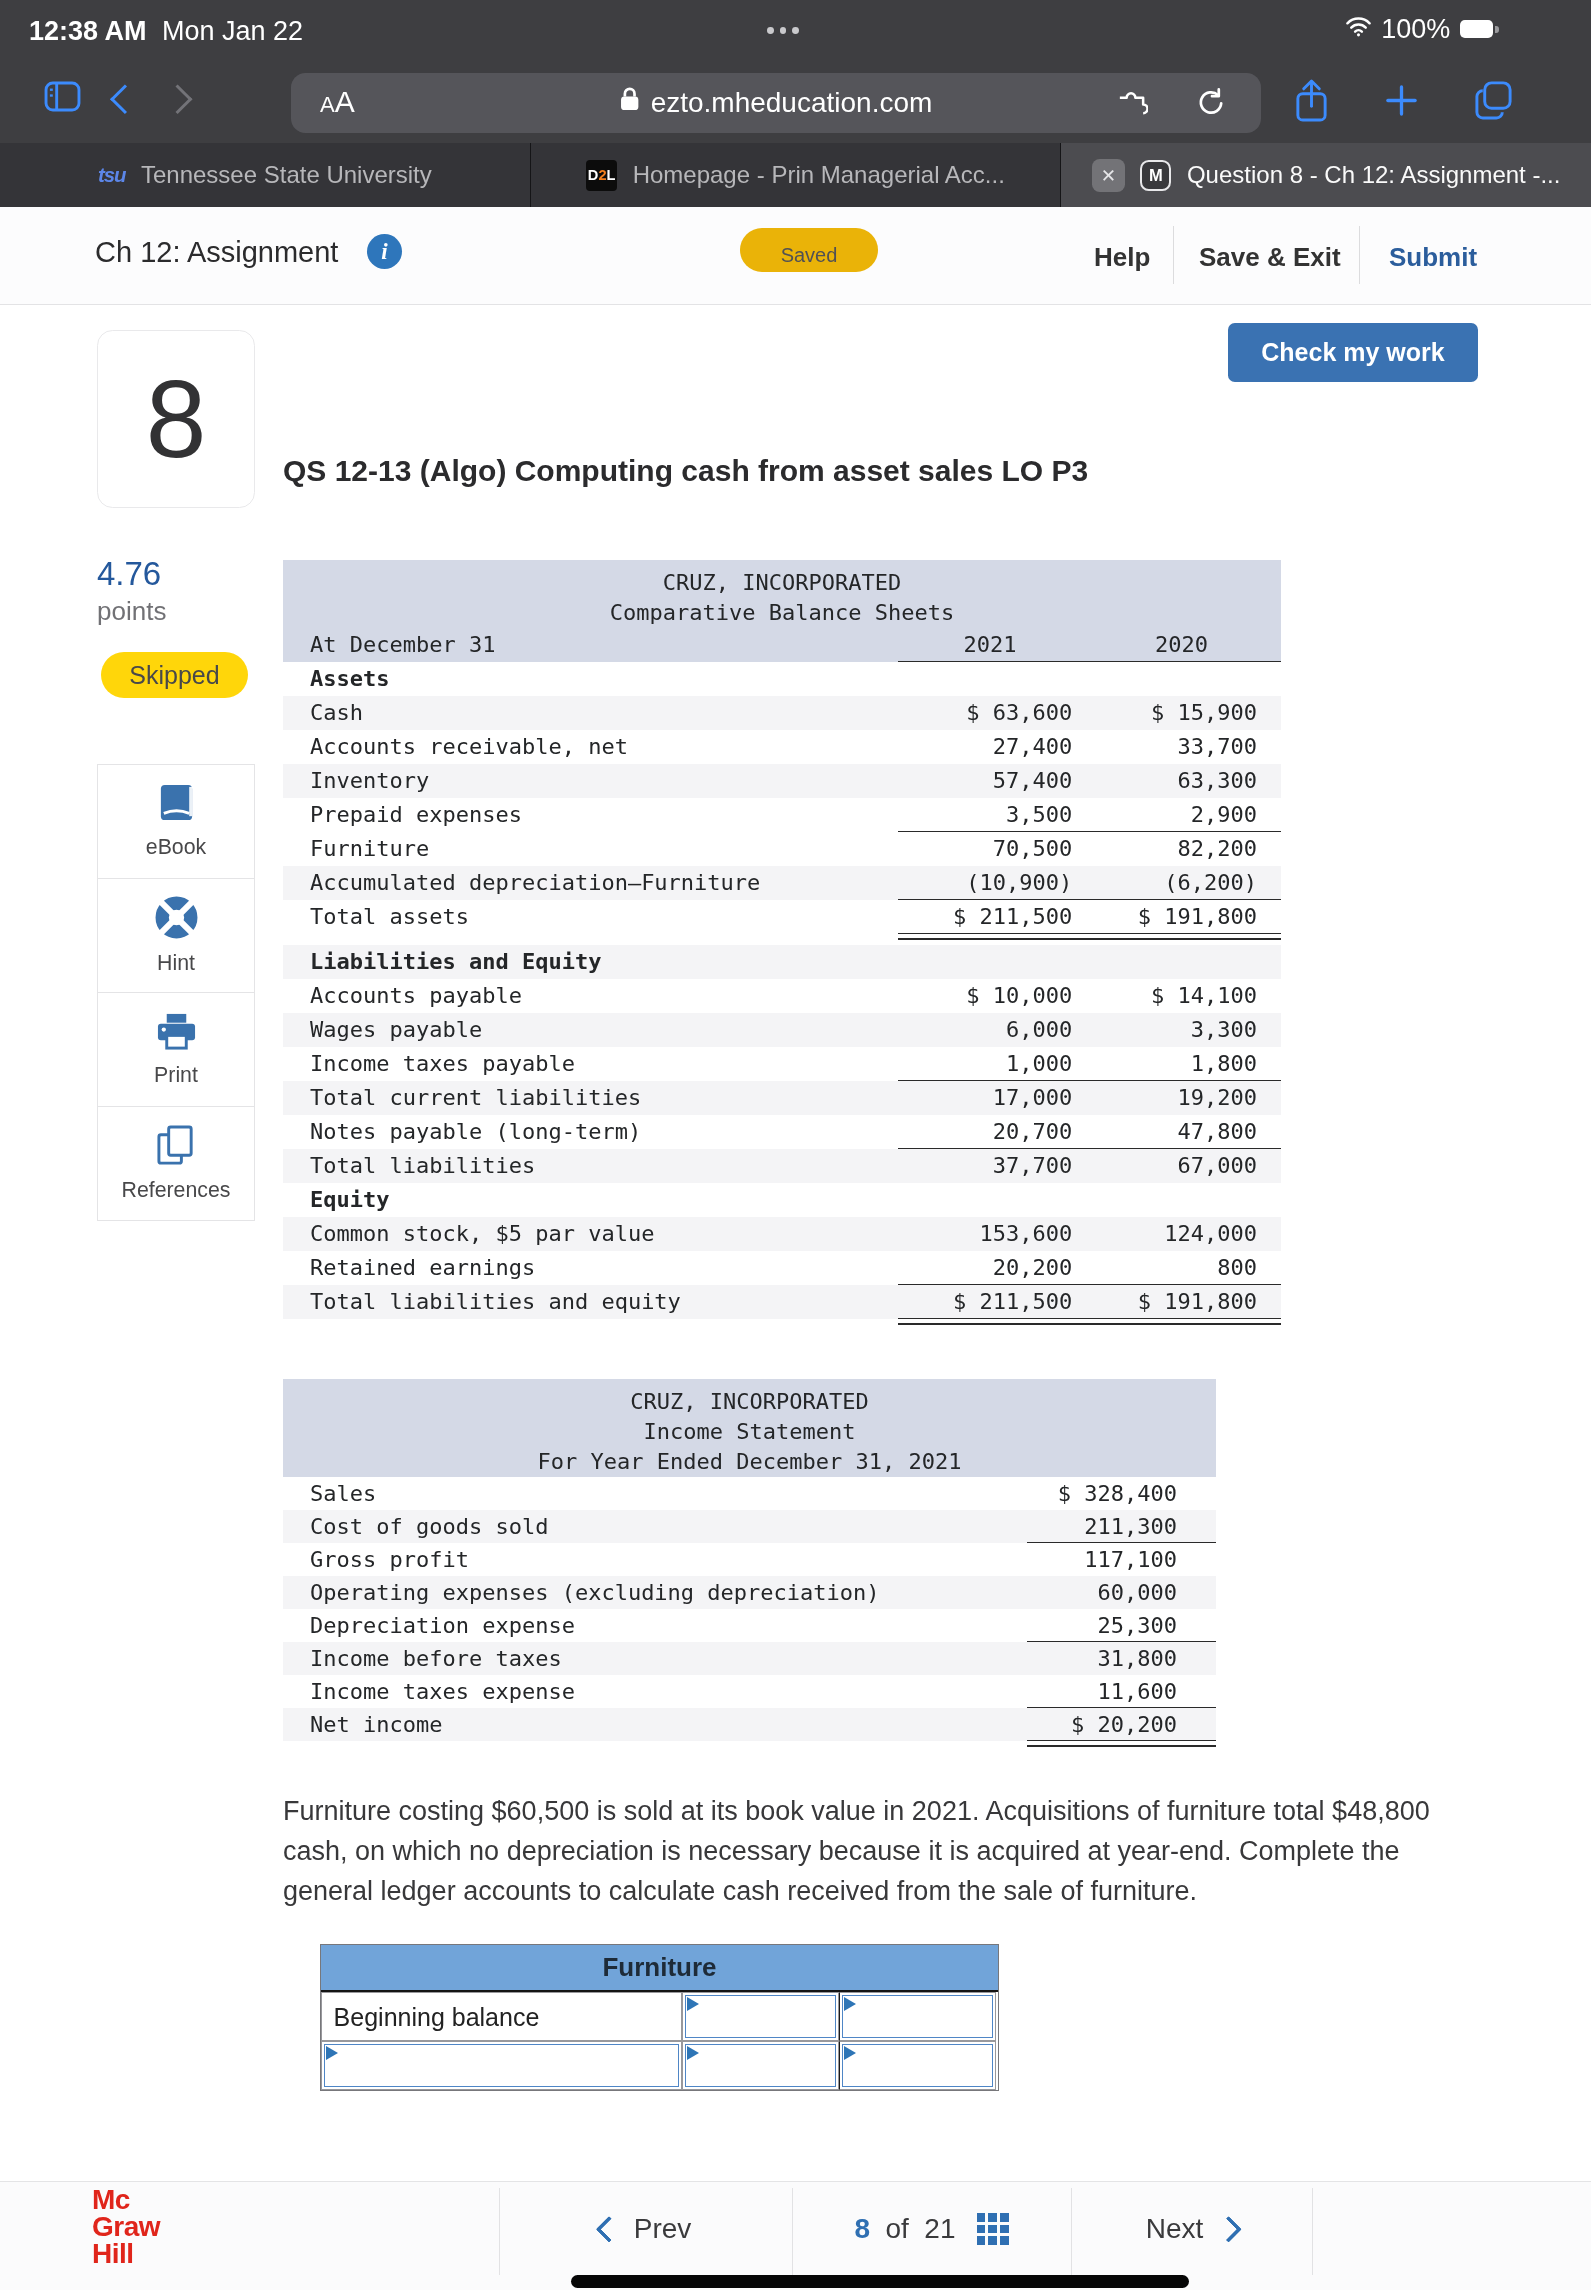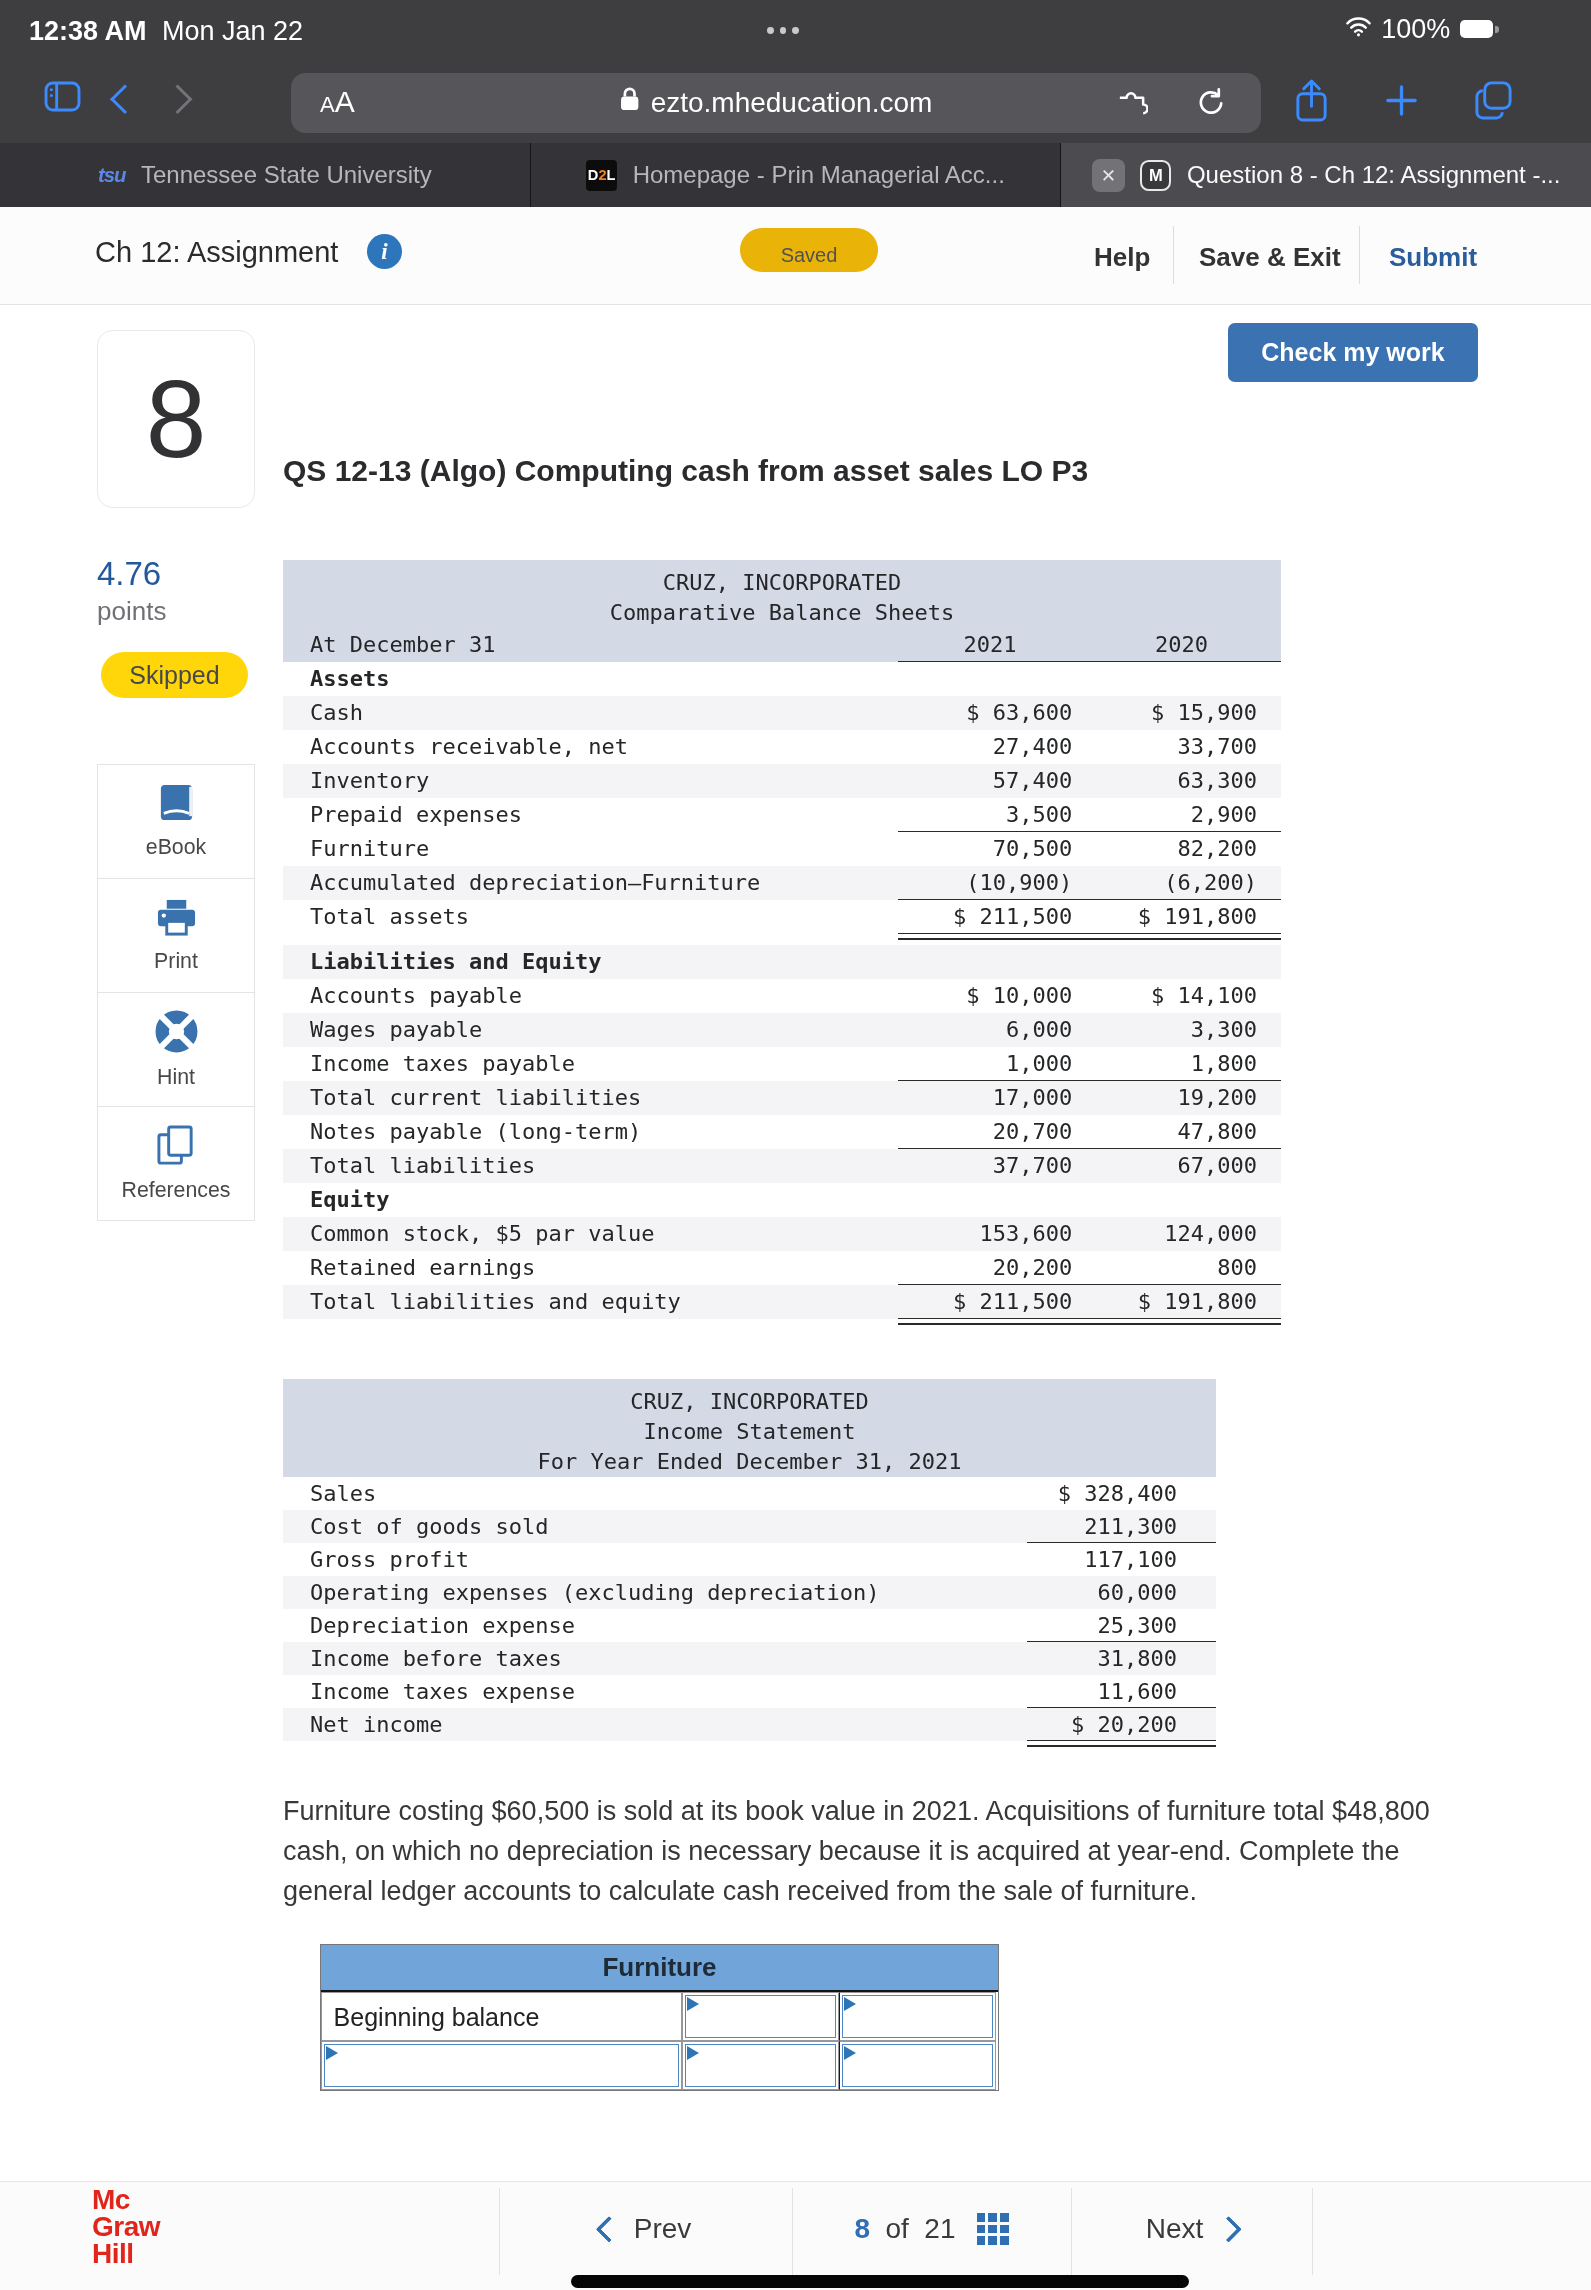--- a/index.html
+++ b/index.html
@@ -220,39 +220,39 @@
   <div class="tools" id="tools">
       <div class="tool-cell">
         <span><svg width="45" height="41" viewBox="0 0 46 42">
             <rect x="7" y="2" width="32" height="36" rx="4" fill="#3a72ad"></rect>
             <rect x="36" y="4" width="3" height="30" fill="#fff" opacity="0.9"></rect>
             <path d="M10 31 q13 -5 26 0" stroke="#fff" stroke-width="3" fill="none"></path>
           </svg></span>
         <div class="lab">eBook</div>
       </div>
       <div class="tool-cell">
-        <span><svg width="45" height="41" viewBox="0 0 44 42">
-            <rect x="12" y="3" width="20" height="9" fill="#3a72ad"></rect>
-            <rect x="3" y="13" width="38" height="17" rx="3" fill="#3a72ad"></rect>
-            <circle cx="9" cy="19" r="2.2" fill="#fff"></circle>
-            <rect x="12" y="25" width="20" height="13" fill="#fff" stroke="#3a72ad" stroke-width="3"></rect>
-          </svg></span>
-        <div class="lab">Print</div>
-      </div>
-      <div class="tool-cell">
         <span><svg width="45" height="45" viewBox="0 0 44 44">
             <circle cx="22" cy="22" r="14" fill="none" stroke="#3a72ad" stroke-width="13"></circle>
             <g stroke="#fff" stroke-width="6" transform="rotate(45 22 22)">
               <line x1="22" y1="0" x2="22" y2="44"></line>
               <line x1="0" y1="22" x2="44" y2="22"></line>
             </g>
           </svg></span>
         <div class="lab">Hint</div>
       </div>
       <div class="tool-cell">
+        <span><svg width="45" height="41" viewBox="0 0 44 42">
+            <rect x="12" y="3" width="20" height="9" fill="#3a72ad"></rect>
+            <rect x="3" y="13" width="38" height="17" rx="3" fill="#3a72ad"></rect>
+            <circle cx="9" cy="19" r="2.2" fill="#fff"></circle>
+            <rect x="12" y="25" width="20" height="13" fill="#fff" stroke="#3a72ad" stroke-width="3"></rect>
+          </svg></span>
+        <div class="lab">Print</div>
+      </div>
+      <div class="tool-cell">
         <span><svg width="43" height="43" viewBox="0 0 42 44" fill="none" stroke="#3a72ad" stroke-width="3">
             <rect x="3" y="11" width="23" height="29" rx="2"></rect>
             <rect x="13" y="3" width="23" height="29" rx="2" fill="#fff"></rect>
           </svg></span>
         <div class="lab">References</div>
       </div>
     </div>
 
   <div class="main-col">
     <div class="q-title">QS 12-13 (Algo) Computing cash from asset sales LO P3</div>

